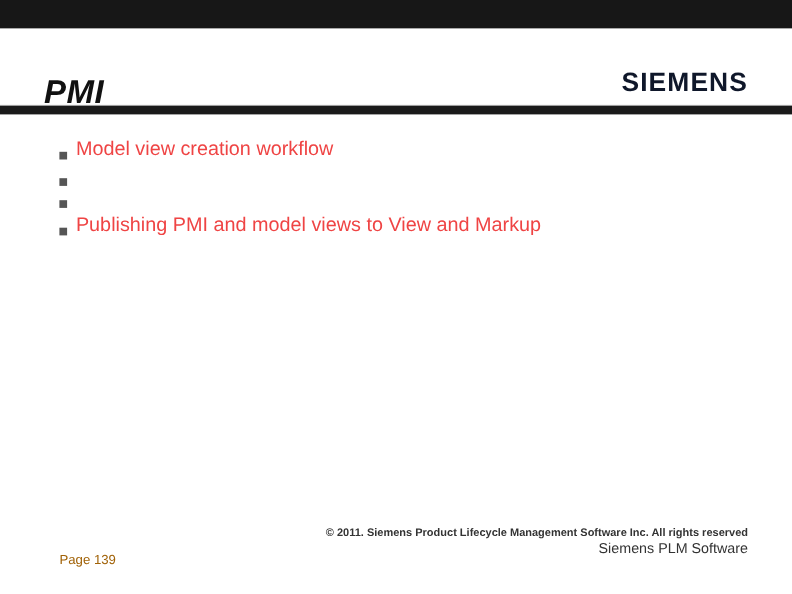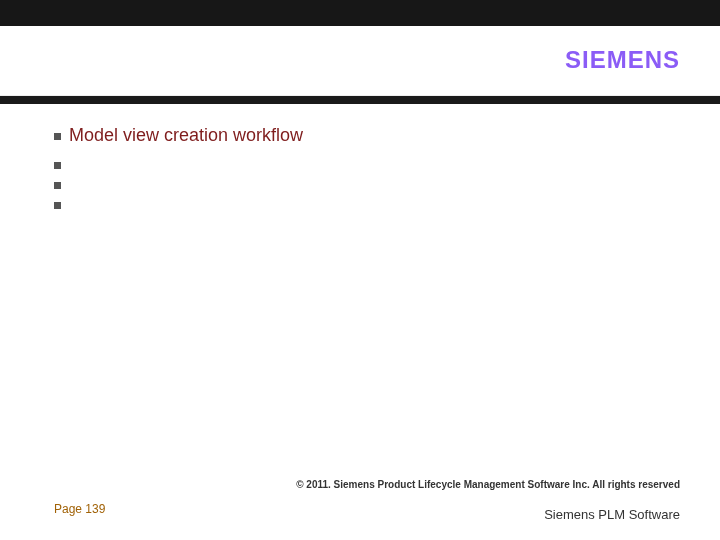--- a/index.html
+++ b/index.html
@@ -31,49 +31,49 @@
     top: 42px;
     font-size: 30px;
     font-weight: bold;
     font-style: italic;
     color: #111;
     letter-spacing: 0.5px;
   }
   .logo {
     position: absolute;
     right: 40px;
-    top: 20px;
+    top: 36px;
     font-size: 24px;
     font-weight: 900;
     letter-spacing: 1px;
-    color: #8b5cf6;
+    color: #0f172a;
     font-family: Arial, sans-serif;
     margin-left: 20px;
   }
   .divider {
     position: absolute;
     top: 96px;
     left: 0;
     width: 100%;
     height: 8px;
     background: #1a1a1a;
   }
   .content {
     position: absolute;
     top: 122px;
     left: 54px;
     right: 40px;
   }
   .bullet-item {
     font-size: 18px;
-    color: #7f1d1d;
+    color: #ef4444;
     line-height: 1.5;
     margin-bottom: 2px;
     display: flex;
-    align-items: flex-start;
+    align-items: center;
   }
   .bullet-mark {
     display: inline-block;
     width: 7px;
     height: 7px;
     background: #555;
     margin-right: 8px;
     margin-top: 11px;
     flex-shrink: 0;
   }
@@ -94,50 +94,52 @@
   .page {
     position: absolute;
     left: 54px;
     bottom: 6px;
     font-size: 12px;
     color: #a16207;
   }
   .footer-brand {
     position: absolute;
     right: 40px;
-    bottom: 0;
+    bottom: 16px;
     font-size: 13px;
     color: #333;
   }
 </style>
 </head>
 <body>
 
 <div class="slide">
   <div class="topbar"></div>
 
   <div class="header">
+    <div class="title">PMI</div>
     <div class="logo">SIEMENS</div>
   </div>
 
   <div class="divider"></div>
 
   <div class="content">
     <div class="bullet-item">
       <span class="bullet-mark"></span>
       <span>Model view creation workflow</span>
     </div>
     <div class="bullet-item">
       <span class="bullet-mark"></span>
     </div>
     <div class="bullet-item">
       <span class="bullet-mark"></span>
     </div>
     <div class="bullet-item">
       <span class="bullet-mark"></span>
+      <span>Publishing PMI and model views to View and Markup</span>
     </div>
   </div>
 
   <div class="footer">
     <div class="copyright">© 2011. Siemens Product Lifecycle Management Software Inc. All rights reserved</div>
     <div class="page">Page 139</div>
     <div class="footer-brand">Siemens PLM Software</div>
   </div>
 </div>
 

